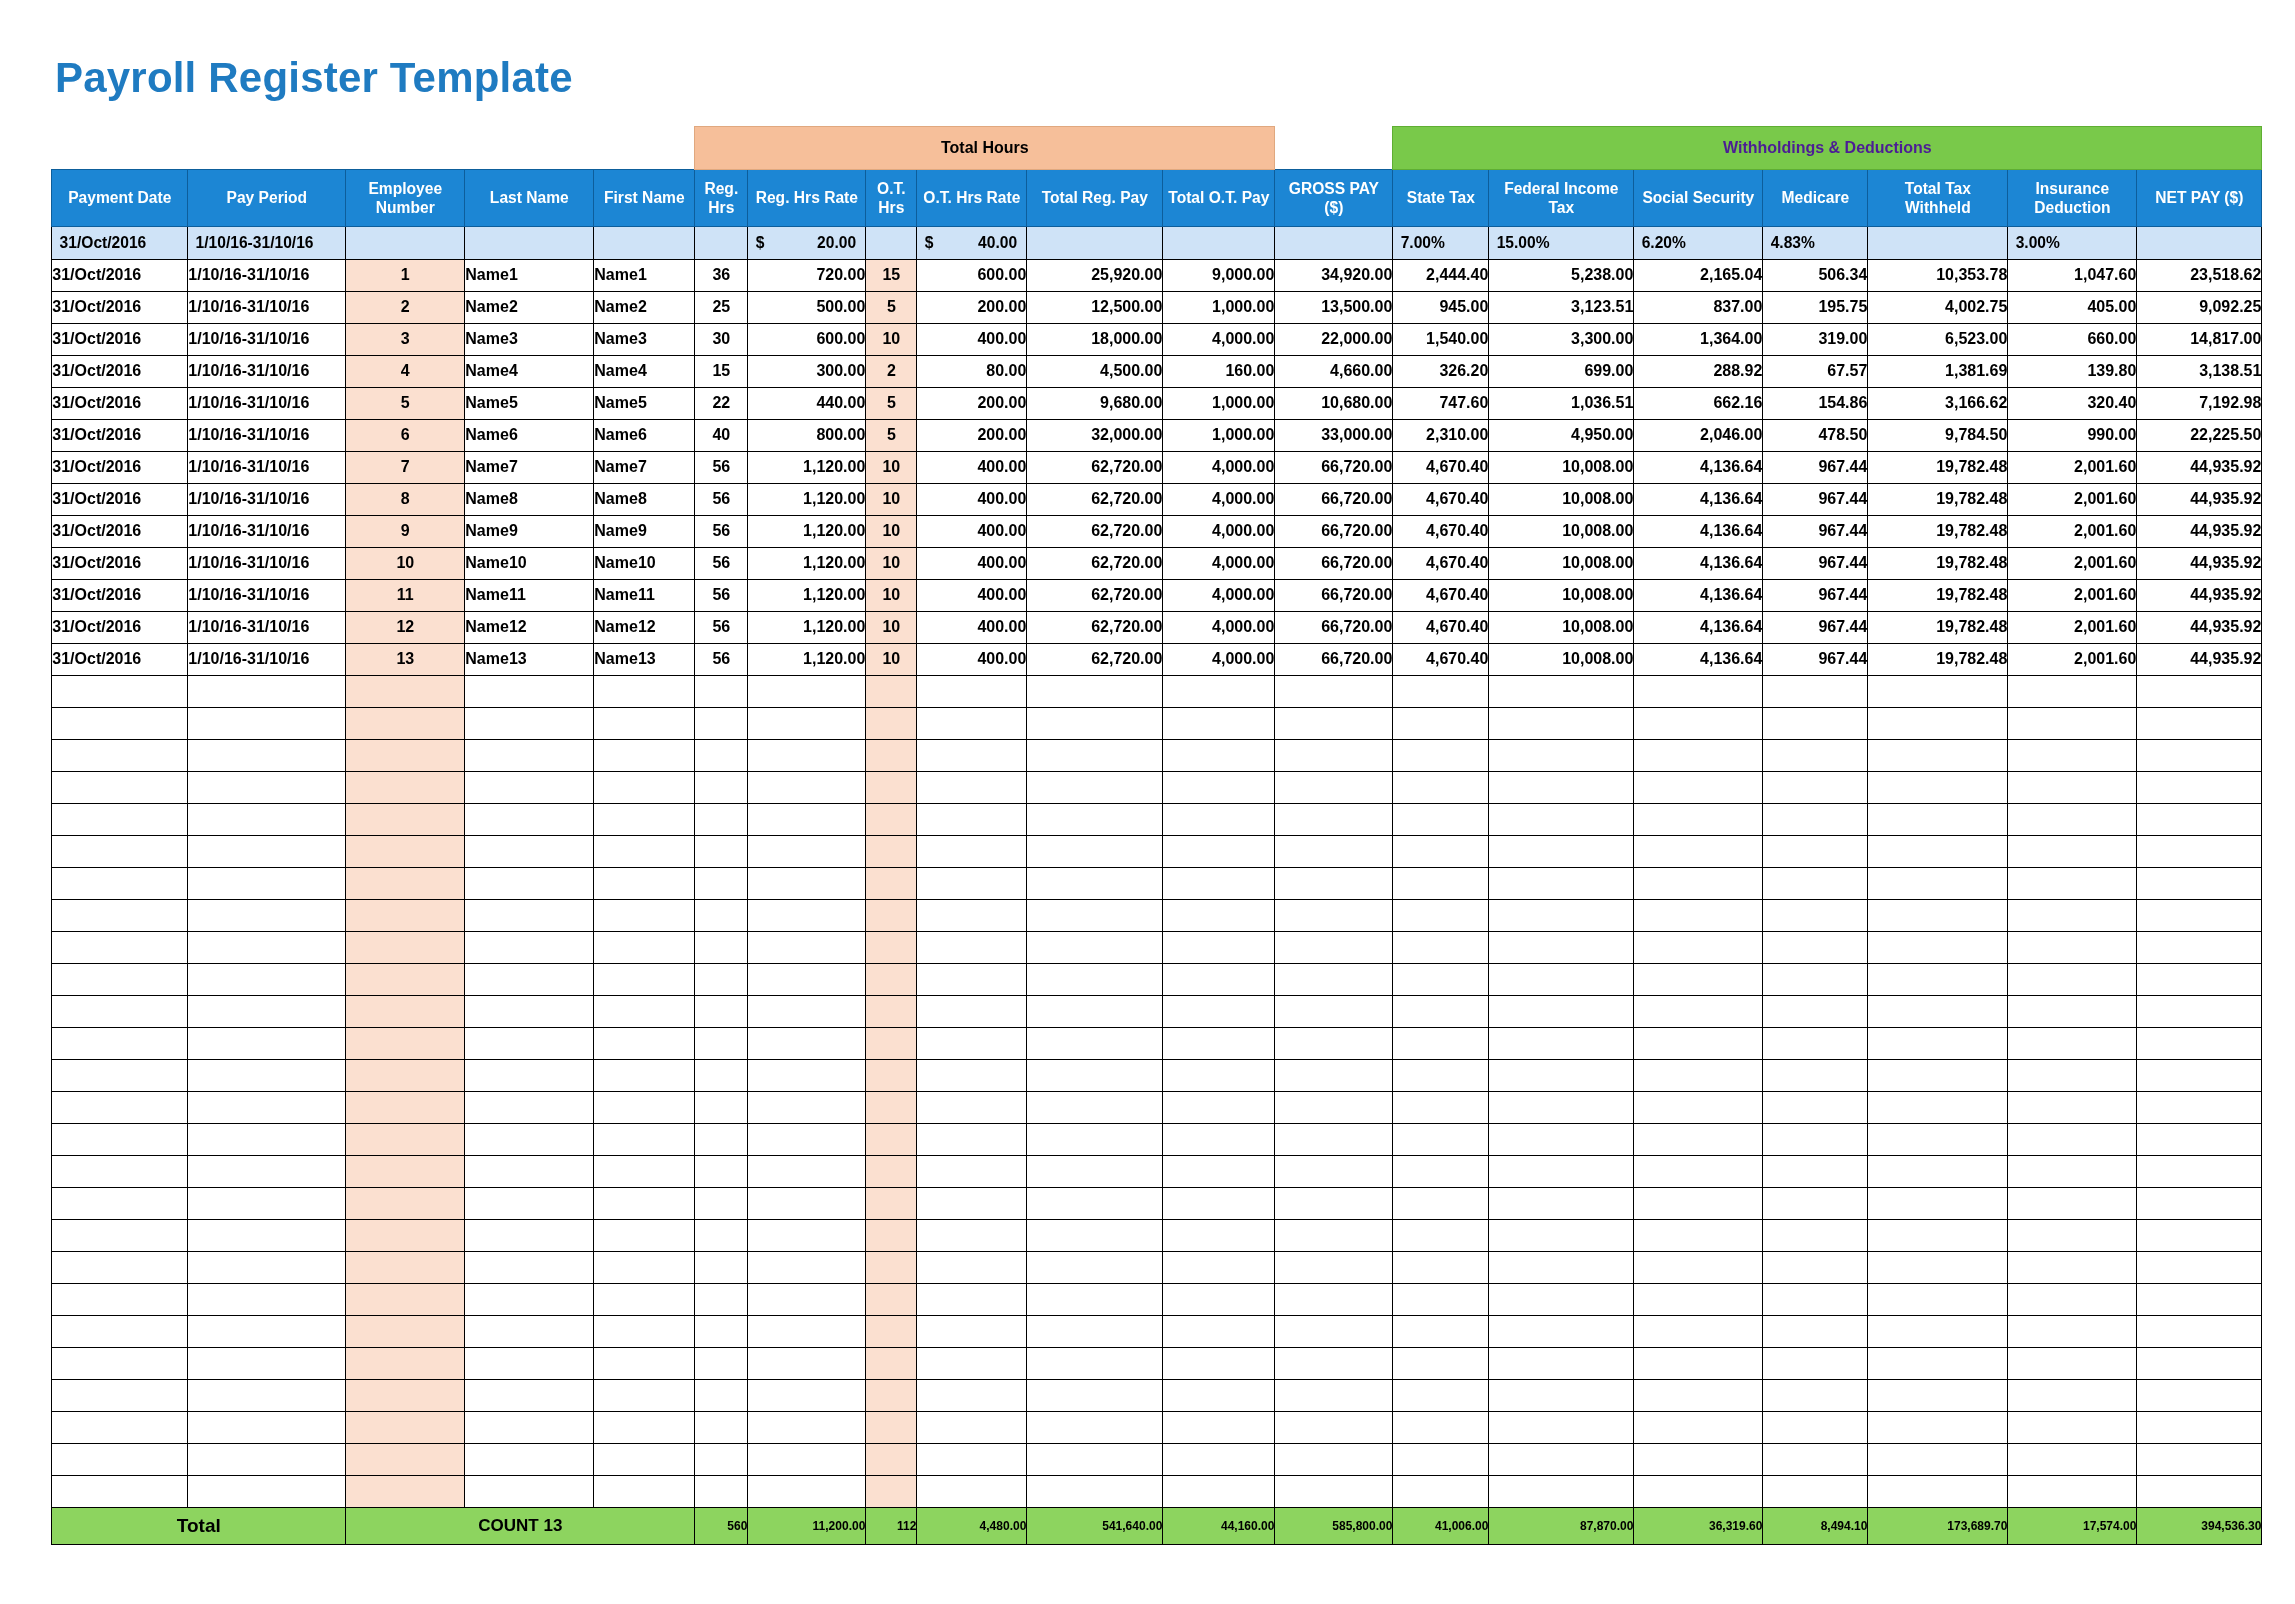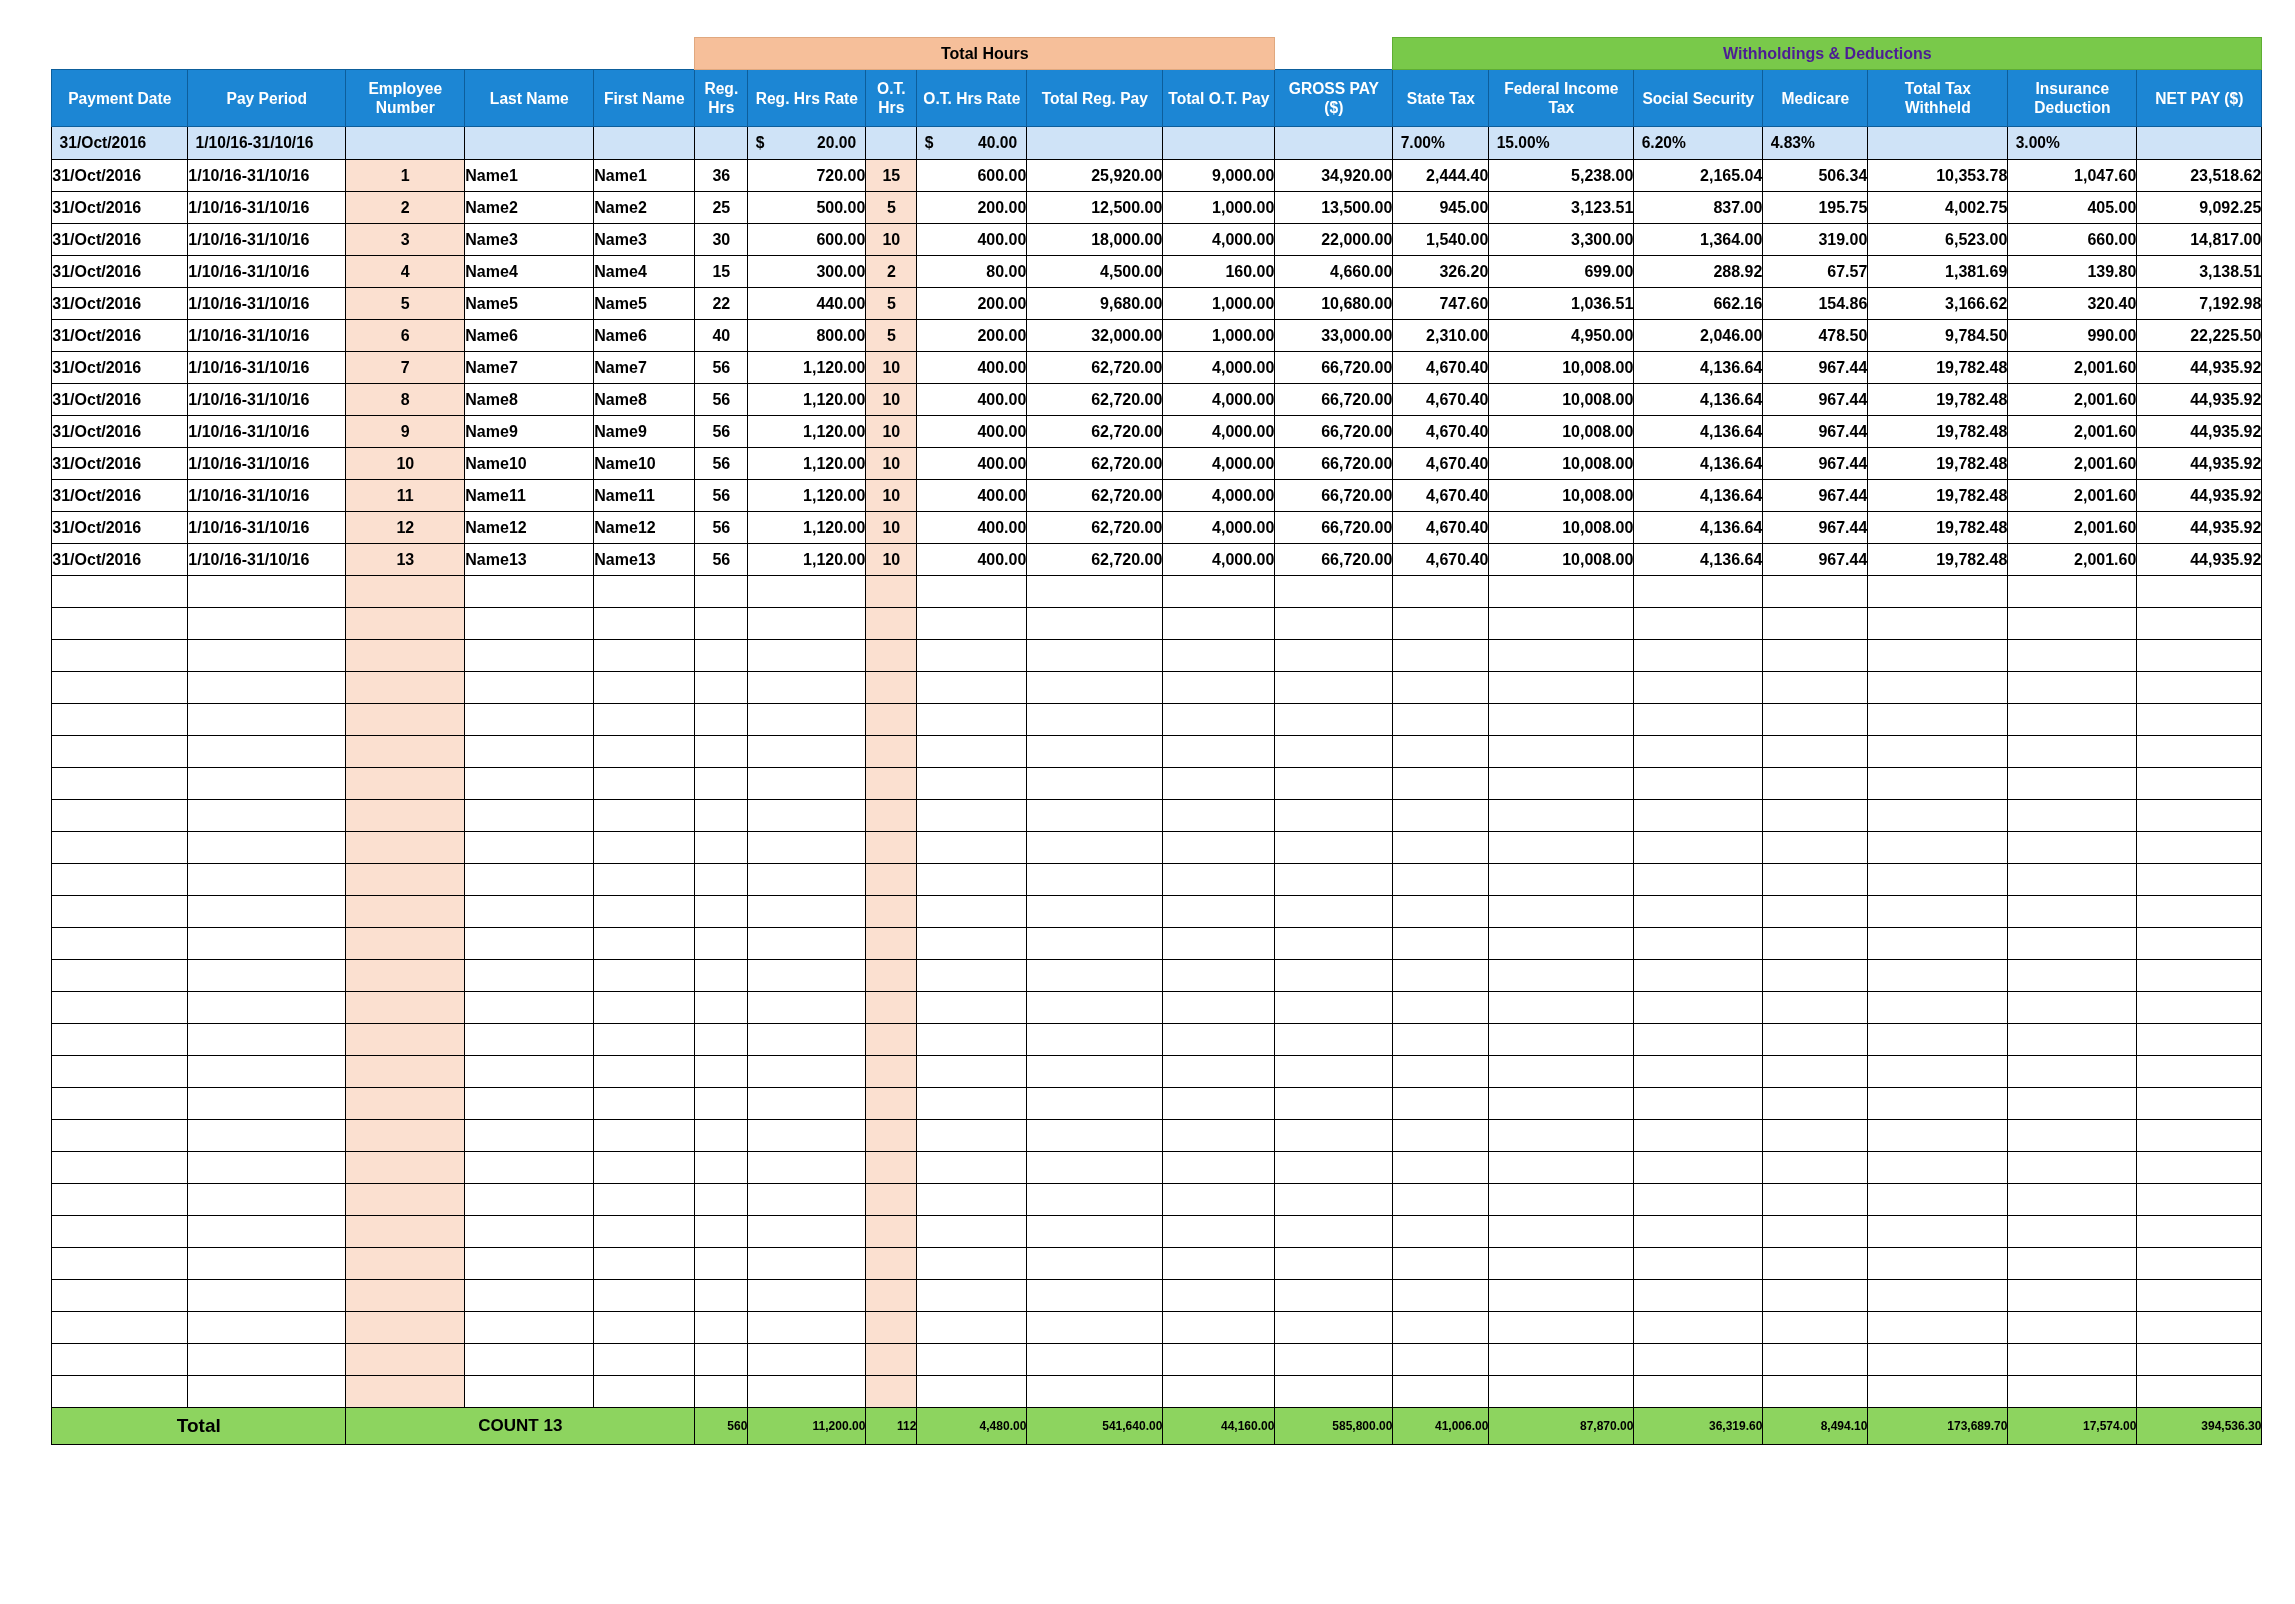--- a/index.html
+++ b/index.html
@@ -40,21 +40,21 @@
     padding: 0;
     height: 32px;
     box-sizing: border-box;
     overflow: hidden;
     white-space: nowrap;
   }
 
   
   tr.banner td {
     border: none;
-    height: 32px;
+    height: 43px;
   }
   td.banner-hours {
     background: #f6bf9a;
     border: 0.9px solid #e0a87f !important;
     text-align: center;
     font-weight: bold;
     font-size: 16.5px;
     color: #000;
   }
   td.banner-withhold {
@@ -117,20 +117,21 @@
     font-size: 17.4px;
   }
   tr.total td.small { font-size: 12px; }
   tr.total td.tot-label { text-align: center; font-size: 19px; margin-top: 40px; }
   tr.total td.count { text-align: center; font-size: 17px; }
 </style>
 </head>
 <body>
 
 <div class="page">
+  <div class="title">Payroll Register Template</div>
 
   <table class="reg">
     <colgroup>
       <col style="width:136px">
       <col style="width:158px">
       <col style="width:119px">
       <col style="width:129px">
       <col style="width:101px">
       <col style="width:53px">
       <col style="width:118px">

